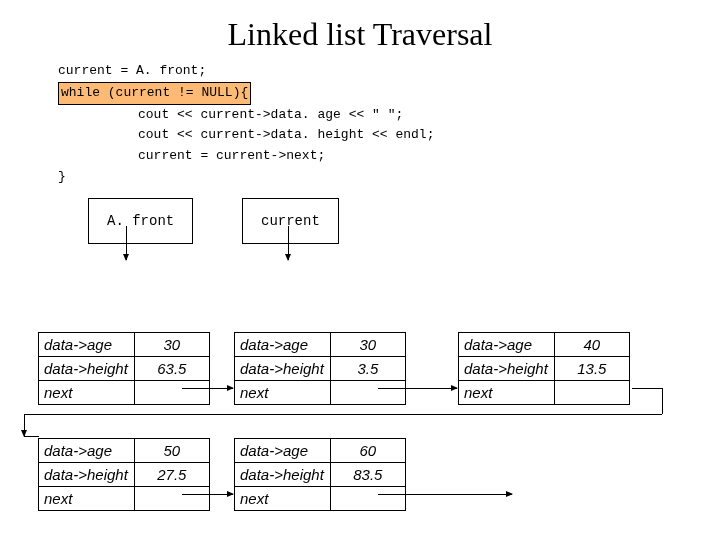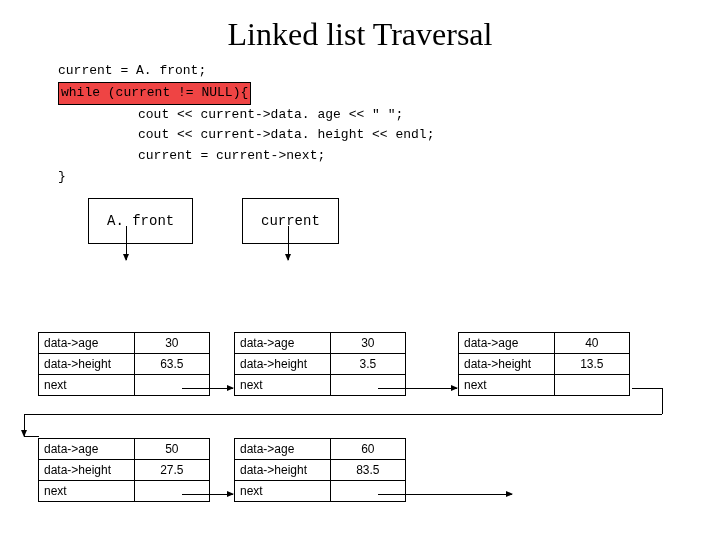--- a/index.html
+++ b/index.html
@@ -17,21 +17,21 @@
     font-size: 32px;
     margin: 16px 0 8px 0;
   }
   .code {
     font-family: "Courier New", monospace;
     font-size: 13px;
     line-height: 1.6;
     margin-left: 58px;
   }
   .hl {
-    background: #ef4444;
+    background: #fdba74;
     border: 1px solid #000;
     display: inline-block;
     padding: 0 2px;
   }
   .ptrs {
     position: relative;
     height: 80px;
     margin-top: 10px;
   }
   .ptr-box {
@@ -60,22 +60,23 @@
     position: absolute;
     top: 332px;
     left: 38px;
     right: 20px;
   }
   .node-row { position: relative; height: 90px; }
   .node {
     position: absolute;
     width: 172px;
     border-collapse: collapse;
-    font-size: 12px;
+    font-size: 15px;
     font-family: Arial, sans-serif;
+    font-style: italic;
   }
   .node td {
     border: 1px solid #000;
     padding: 3px 5px;
     height: 18px;
   }
   .lbl { width: 56%; }
   .val { text-align: center; }
   .null {
     position: absolute;

